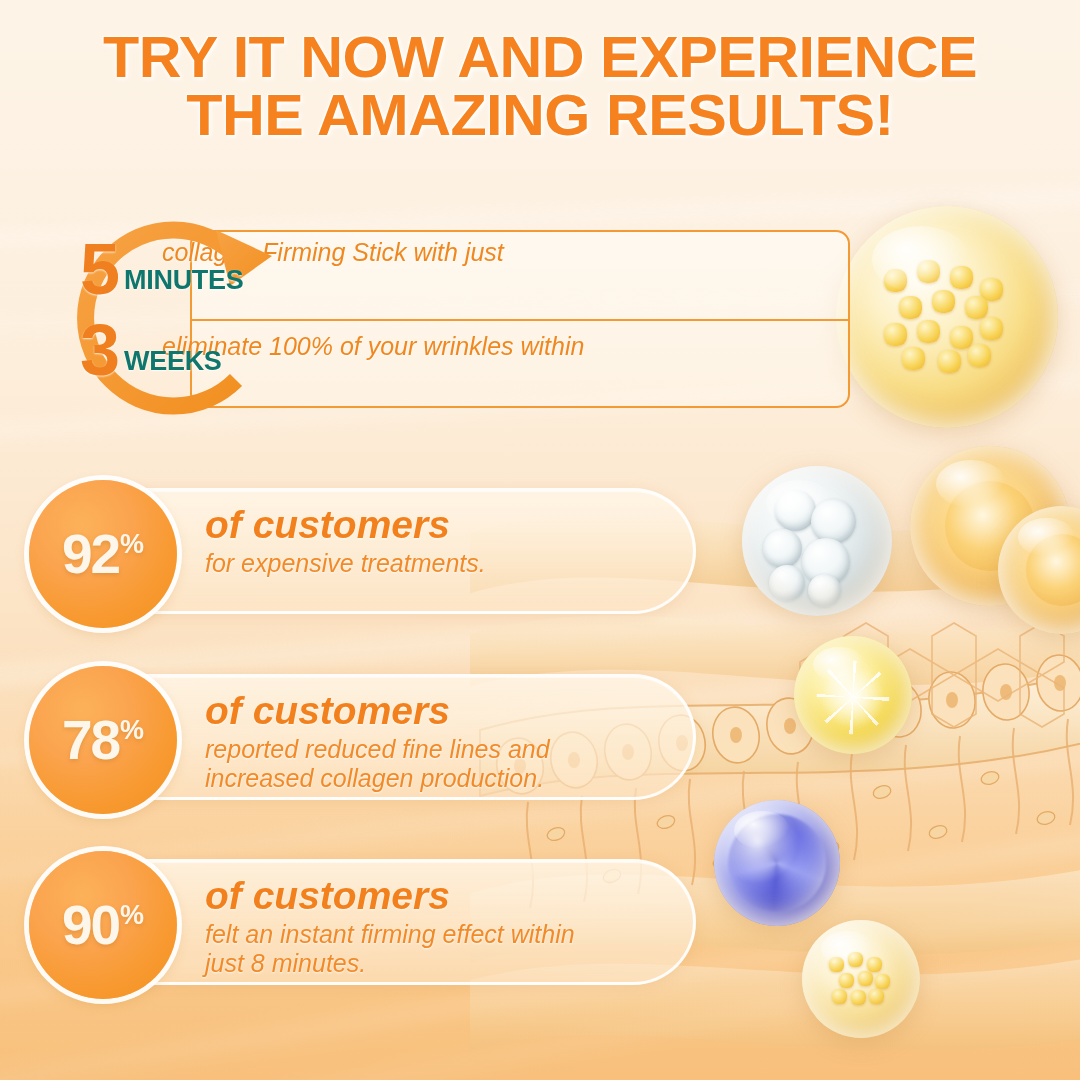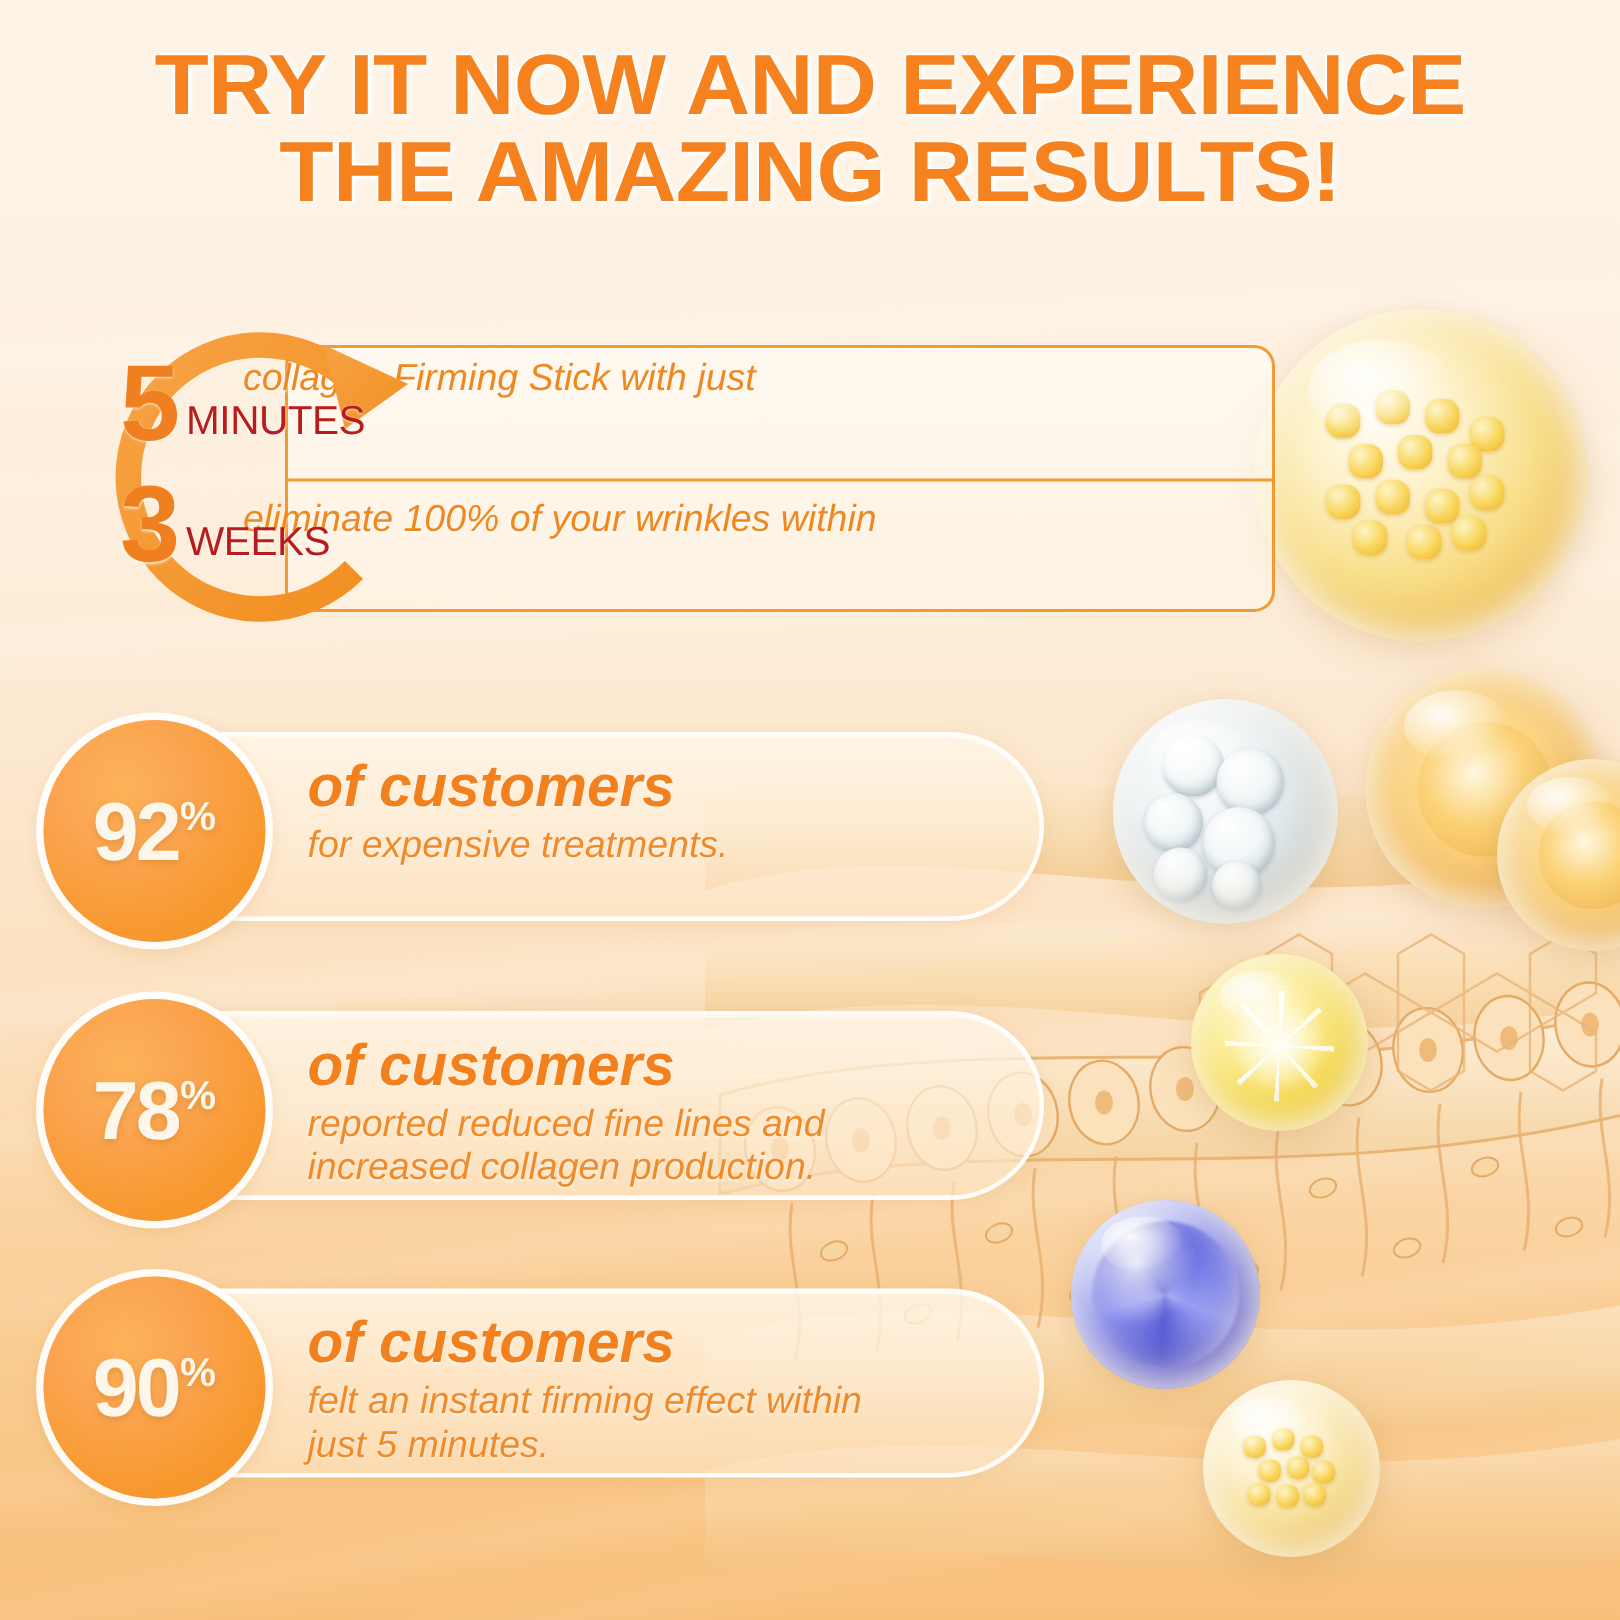--- a/index.html
+++ b/index.html
@@ -168,21 +168,21 @@
   .arrow-wrap svg { position:absolute; left:0; top:0; overflow:visible; }
 
   .tl-nums { position:absolute; left:40px; top:28px; width:230px; }
   .tl-num-line { display:flex; align-items:flex-end; }
   .tl-num-line + .tl-num-line { margin-top:22px; }
   .tl-big {
     font-size:72px; font-weight:bold; color:#ef7f1f; line-height:.82;
     text-shadow:0 1px 2px rgba(255,255,255,.8);
   }
   .tl-unit {
-    font-size:27px; font-weight:normal; color:#b91c1c; letter-spacing:-0.3px;
+    font-size:27px; font-weight:bold; color:#0f766e; letter-spacing:-0.3px;
     margin-left:4px; margin-bottom:3px;
     text-shadow:0 1px 2px rgba(255,255,255,.8);
   }
 
   
   .stat {
     position:absolute; left:36px; width:660px; height:126px;
     border-radius:63px;
     border:3px solid rgba(255,255,255,.9);
     background:linear-gradient(to bottom, rgba(255,246,232,.82), rgba(253,229,197,.62));
@@ -473,15 +473,15 @@
 <div class="stat stat-3">
   <div class="stat-circle">
     <div class="stat-pct">
       <span class="v">90</span>
       <span class="p">%</span>
     </div>
   </div>
   <div class="stat-body">
     <div class="stat-title">of customers</div>
     <div class="stat-desc">felt an instant firming effect within</div>
-    <div class="stat-desc">just 5 minutes.</div>
+    <div class="stat-desc">just 8 minutes.</div>
   </div>
 </div>
 
 </body></html>

